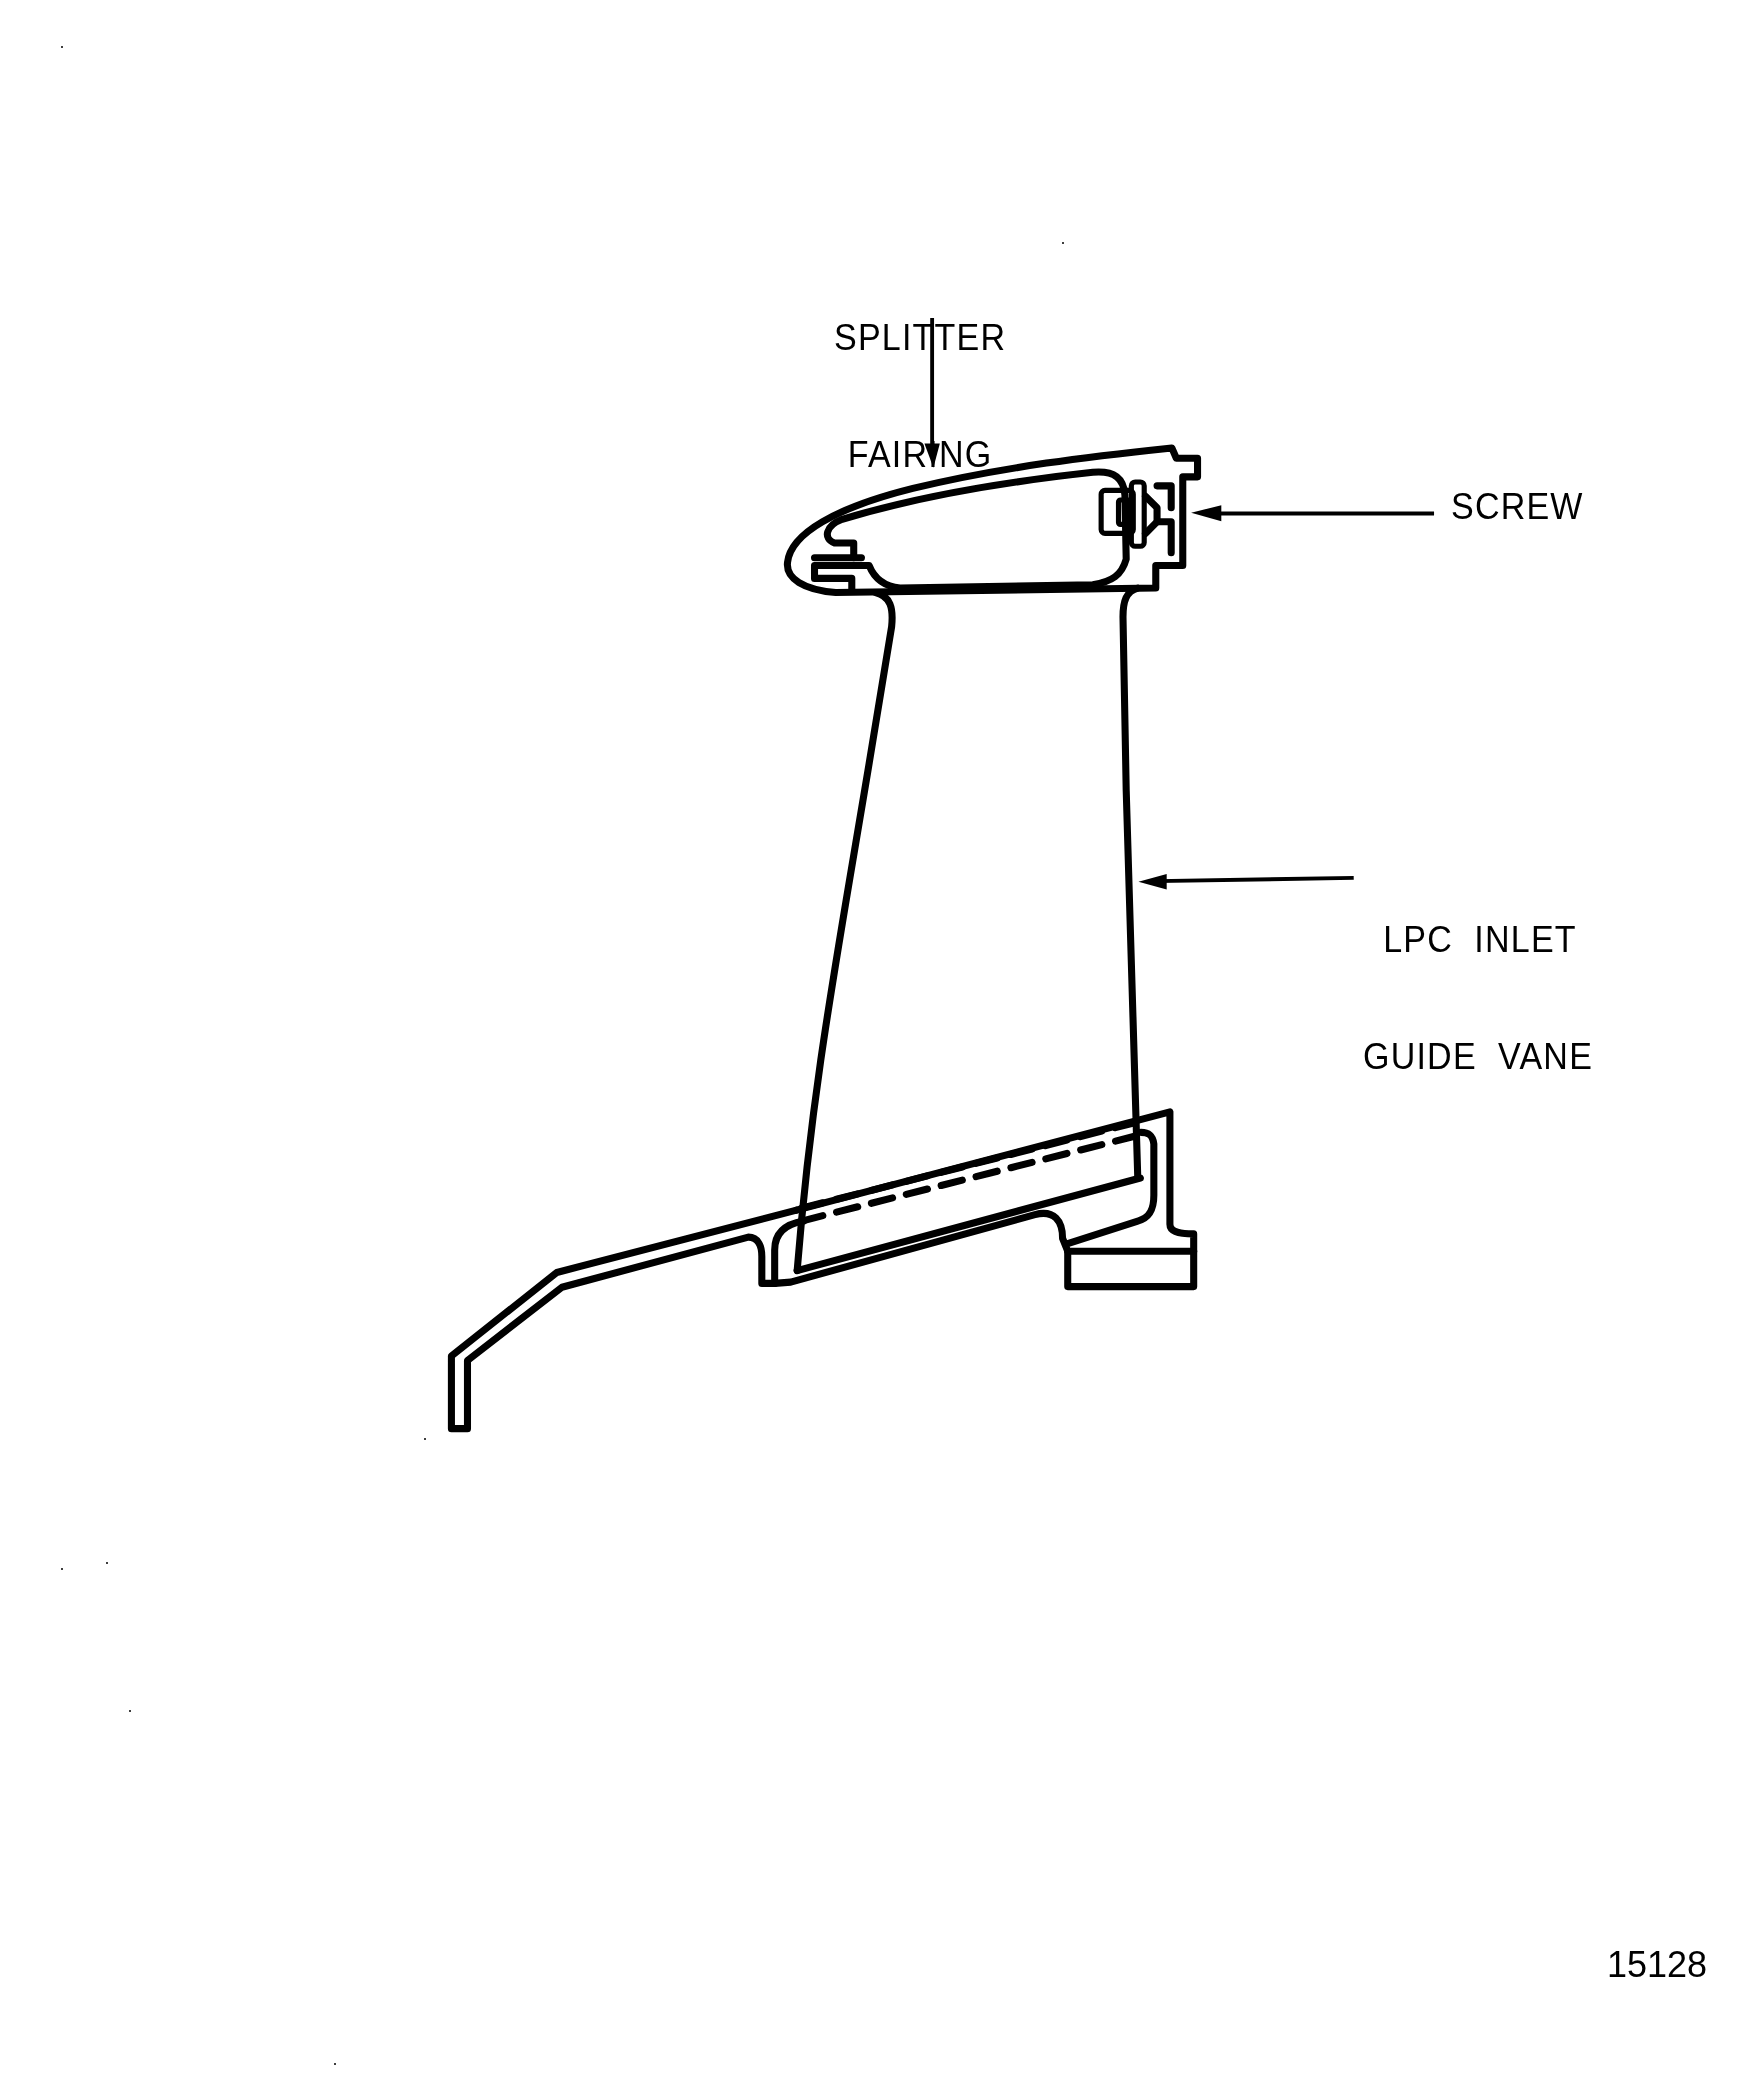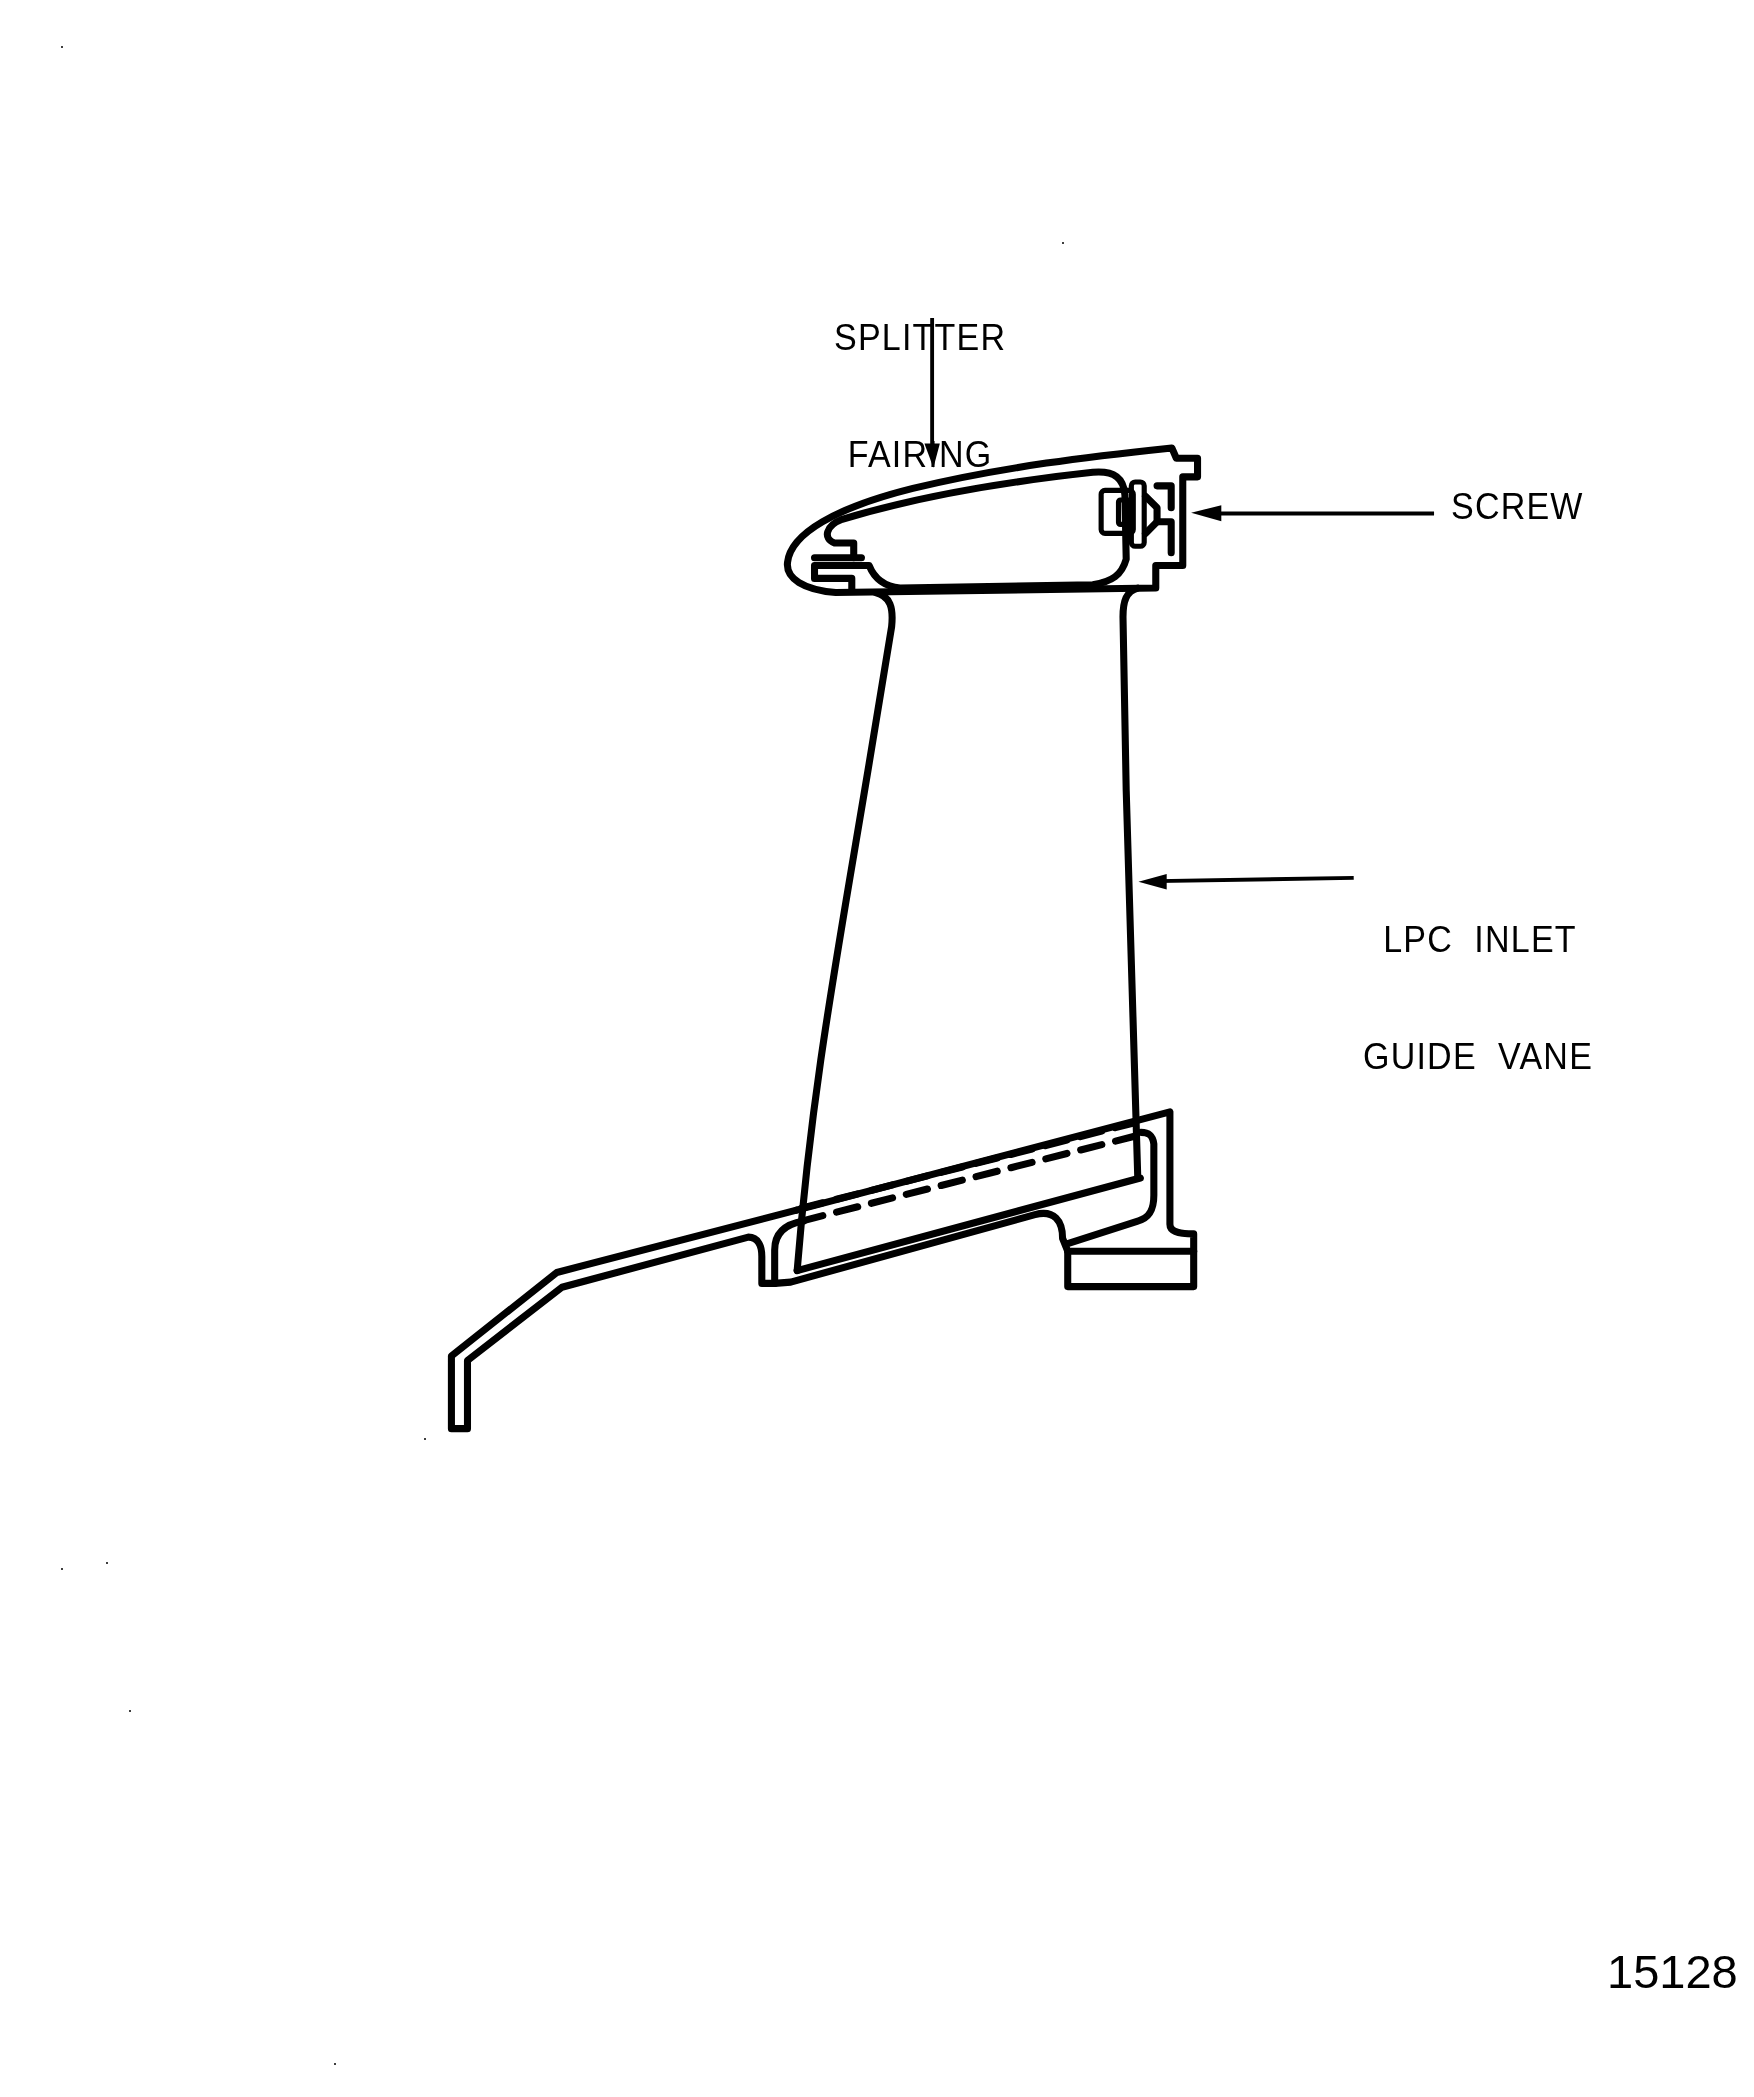--- a/index.html
+++ b/index.html
@@ -10,21 +10,21 @@
   .dash { fill: none; stroke: #000; stroke-width: 11; stroke-dasharray: 34 22; stroke-linecap: round; }
   .lead { fill: none; stroke: #000; stroke-width: 6; }
   .head { fill: #000; stroke: none; }
   .label {
     position: absolute; color: #000;
     font-family: "Liberation Sans", sans-serif;
     font-size: 37px; line-height: 39px; letter-spacing: 1.3px;
     white-space: pre; transform: scaleX(0.92); transform-origin: left top;
   }
   .center { text-align: center; }
-  .figno { position: absolute; font-family: "Liberation Sans", sans-serif; font-size: 47px; color: #000; }
+  .figno { position: absolute; font-family: "Liberation Sans", sans-serif; font-size: 36px; color: #000; }
   .speck { position: absolute; width: 1.9px; height: 1.9px; background: #000; border-radius: 50%; }
 </style>
 </head>
 <body>
 
 <svg class="drawing" width="1755" height="2097" viewBox="0 0 2730 3263" xmlns="http://www.w3.org/2000/svg">
 
   <g>
 
     <path class="ln" d="M1823,697 L1830,713 L1863,713 L1863,742 L1840,742 L1840,880 L1798,880 L1798,915 L1300,922

